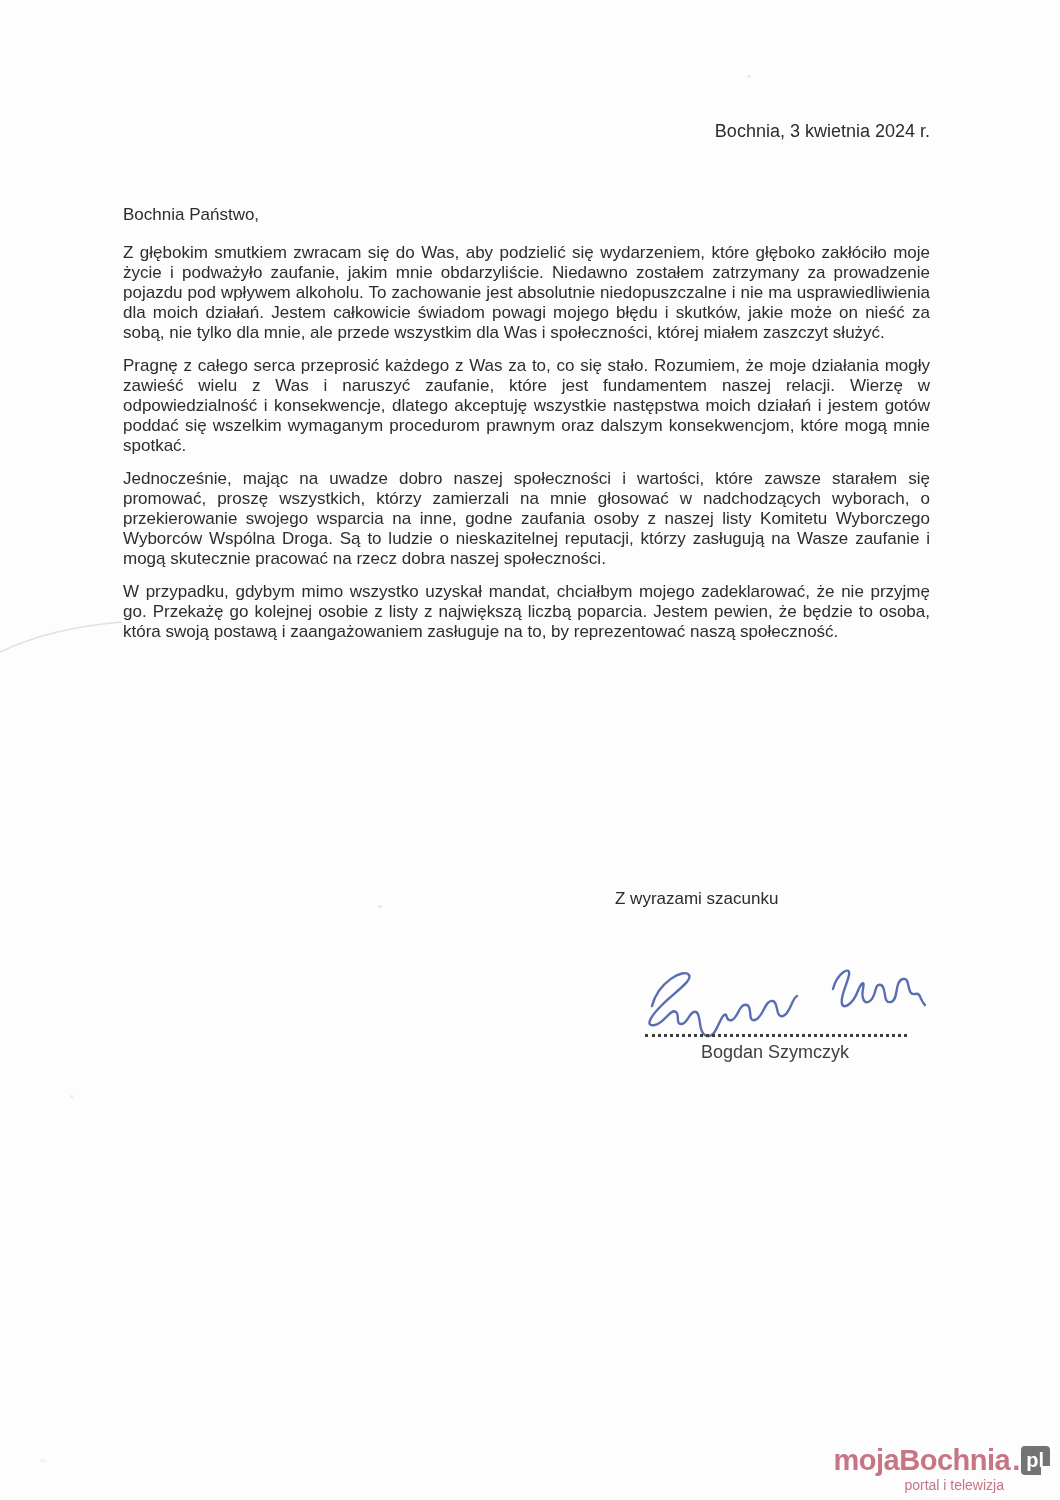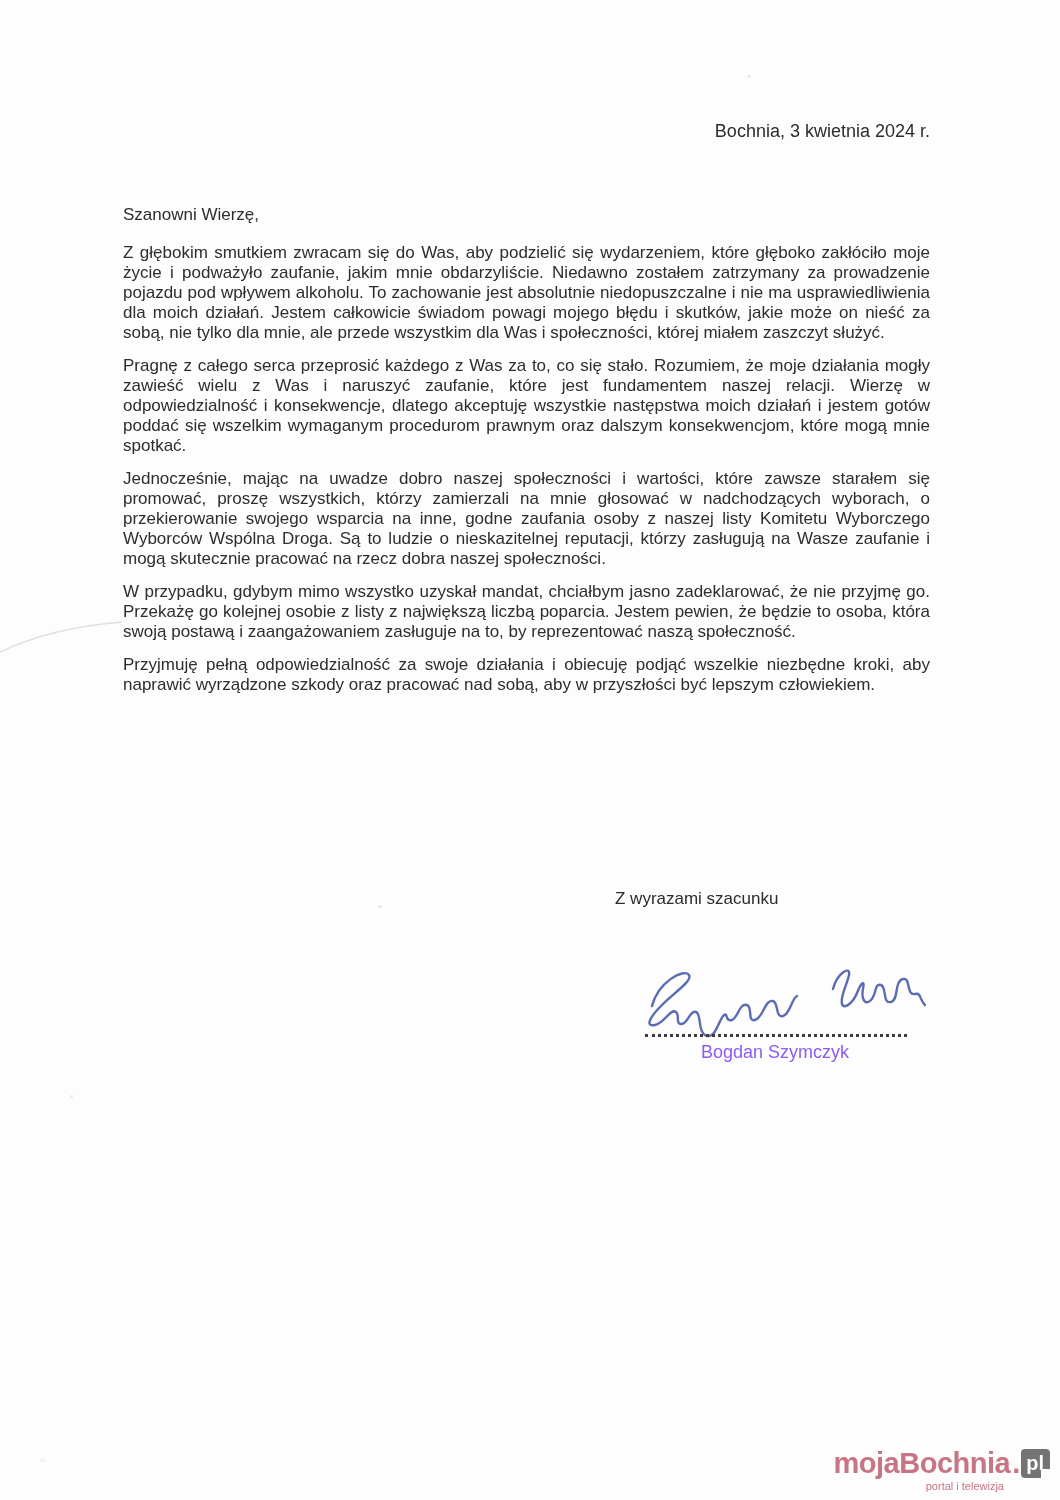--- a/index.html
+++ b/index.html
@@ -69,21 +69,21 @@
     height: 22px;
     border-bottom: 3px dotted #3b3b3b;
   }
   .signer-name {
     position: absolute;
     top: 1042px;
     left: 615px;
     width: 320px;
     text-align: center;
     font-size: 18px;
-    color: #8b5cf6;
+    color: #404040;
   }
   
   .crease-svg {
     position: absolute;
     top: 595px;
     left: 0;
     width: 130px;
     height: 80px;
   }
   .speck {
@@ -136,41 +136,40 @@
   .wm-plbox::after {
     content: "";
     position: absolute;
     right: 0;
     bottom: 0;
     width: 9px;
     height: 9px;
     background: #fdfdfd;
   }
   .wm-tagline {
-    font-size: 11px;
+    font-size: 14px;
     color: #c77484;
     margin-top: 3px;
     margin-right: 46px;
   }
 </style>
 </head>
 <body>
 
 <div class="page">
 
   <div class="dateline">Bochnia, 3 kwietnia 2024 r.</div>
 
-  <div class="salutation">Szanowni Wierzę,</div>
+  <div class="salutation">Bochnia Państwo,</div>
 
   <div class="letter-body">
     <p>Z głębokim smutkiem zwracam się do Was, aby podzielić się wydarzeniem, które głęboko zakłóciło moje życie i podważyło zaufanie, jakim mnie obdarzyliście. Niedawno zostałem zatrzymany za prowadzenie pojazdu pod wpływem alkoholu. To zachowanie jest absolutnie niedopuszczalne i nie ma usprawiedliwienia dla moich działań. Jestem całkowicie świadom powagi mojego błędu i skutków, jakie może on nieść za sobą, nie tylko dla mnie, ale przede wszystkim dla Was i społeczności, której miałem zaszczyt służyć.</p>
     <p>Pragnę z całego serca przeprosić każdego z Was za to, co się stało. Rozumiem, że moje działania mogły zawieść wielu z Was i naruszyć zaufanie, które jest fundamentem naszej relacji. Wierzę w odpowiedzialność i konsekwencje, dlatego akceptuję wszystkie następstwa moich działań i jestem gotów poddać się wszelkim wymaganym procedurom prawnym oraz dalszym konsekwencjom, które mogą mnie spotkać.</p>
     <p>Jednocześnie, mając na uwadze dobro naszej społeczności i wartości, które zawsze starałem się promować, proszę wszystkich, którzy zamierzali na mnie głosować w nadchodzących wyborach, o przekierowanie swojego wsparcia na inne, godne zaufania osoby z naszej listy Komitetu Wyborczego Wyborców Wspólna Droga. Są to ludzie o nieskazitelnej reputacji, którzy zasługują na Wasze zaufanie i mogą skutecznie pracować na rzecz dobra naszej społeczności.</p>
-    <p>W przypadku, gdybym mimo wszystko uzyskał mandat, chciałbym jasno zadeklarować, że nie przyjmę go. Przekażę go kolejnej osobie z listy z największą liczbą poparcia. Jestem pewien, że będzie to osoba, która swoją postawą i zaangażowaniem zasługuje na to, by reprezentować naszą społeczność.</p>
-    <p>Przyjmuję pełną odpowiedzialność za swoje działania i obiecuję podjąć wszelkie niezbędne kroki, aby naprawić wyrządzone szkody oraz pracować nad sobą, aby w przyszłości być lepszym człowiekiem.</p>
+    <p>W przypadku, gdybym mimo wszystko uzyskał mandat, chciałbym mojego zadeklarować, że nie przyjmę go. Przekażę go kolejnej osobie z listy z największą liczbą poparcia. Jestem pewien, że będzie to osoba, która swoją postawą i zaangażowaniem zasługuje na to, by reprezentować naszą społeczność.</p>
   </div>
 
   <div class="closing">Z wyrazami szacunku</div>
 
   <svg class="signature-svg" viewBox="0 0 290 78" fill="none" stroke-width="2.4" stroke-linecap="round" stroke-linejoin="round">
     <path d="M16,46 C22,22 48,8 53,15 C57,21 36,34 25,46 C15,56 8,67 19,65
              C29,63 34,48 40,52 C44,55 39,65 46,64 C52,63 54,50 60,52
              C66,54 61,73 71,76 C80,78 82,61 88,55 C92,52 89,62 96,60
              C102,58 103,43 111,45 C117,47 111,62 119,60 C127,58 129,39 137,41
              C143,43 139,58 147,56 C154,54 156,38 161,36" stroke="#5a6cb2"></path>

